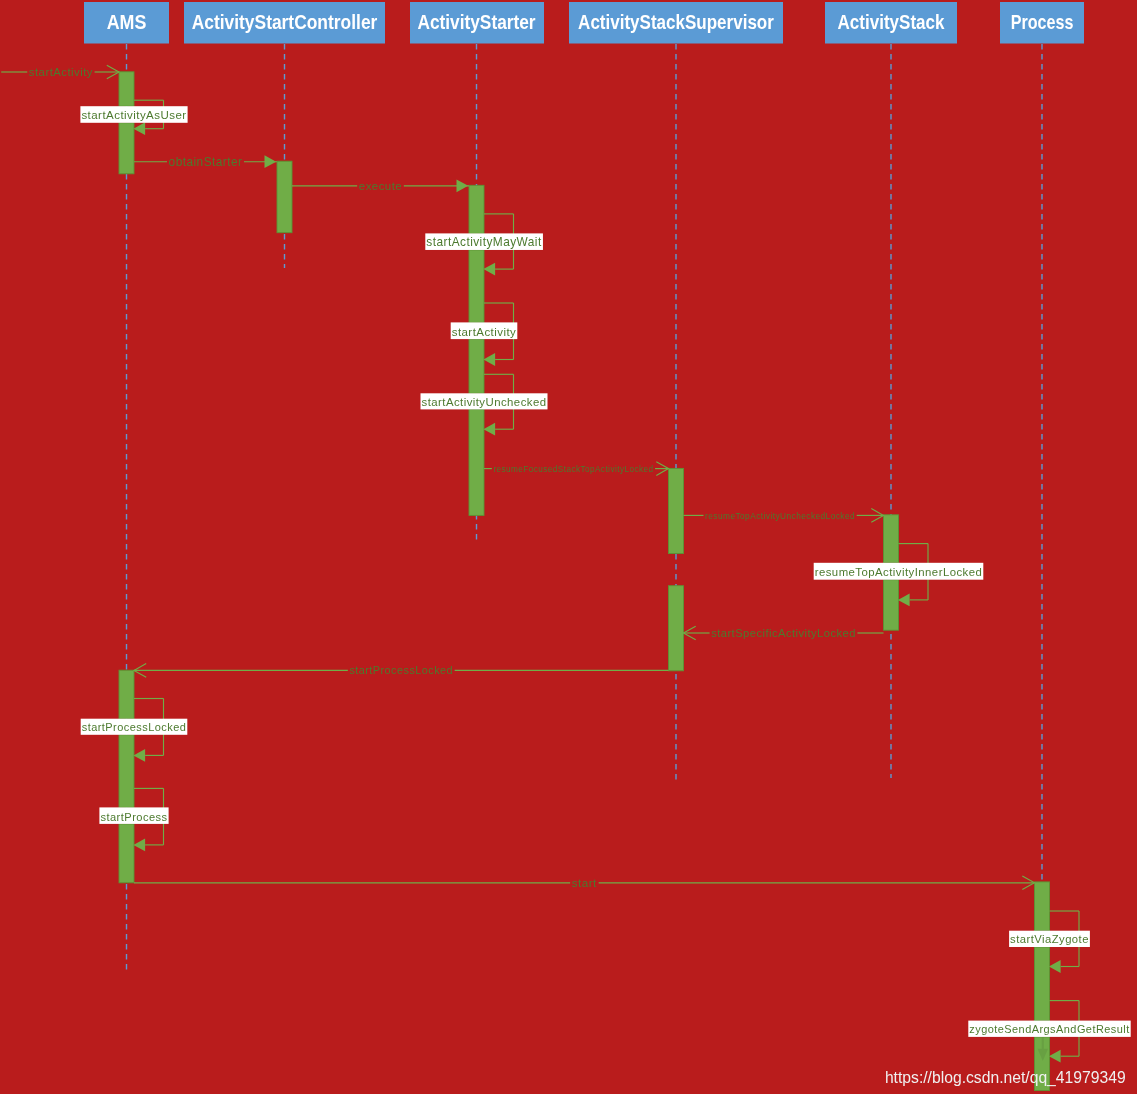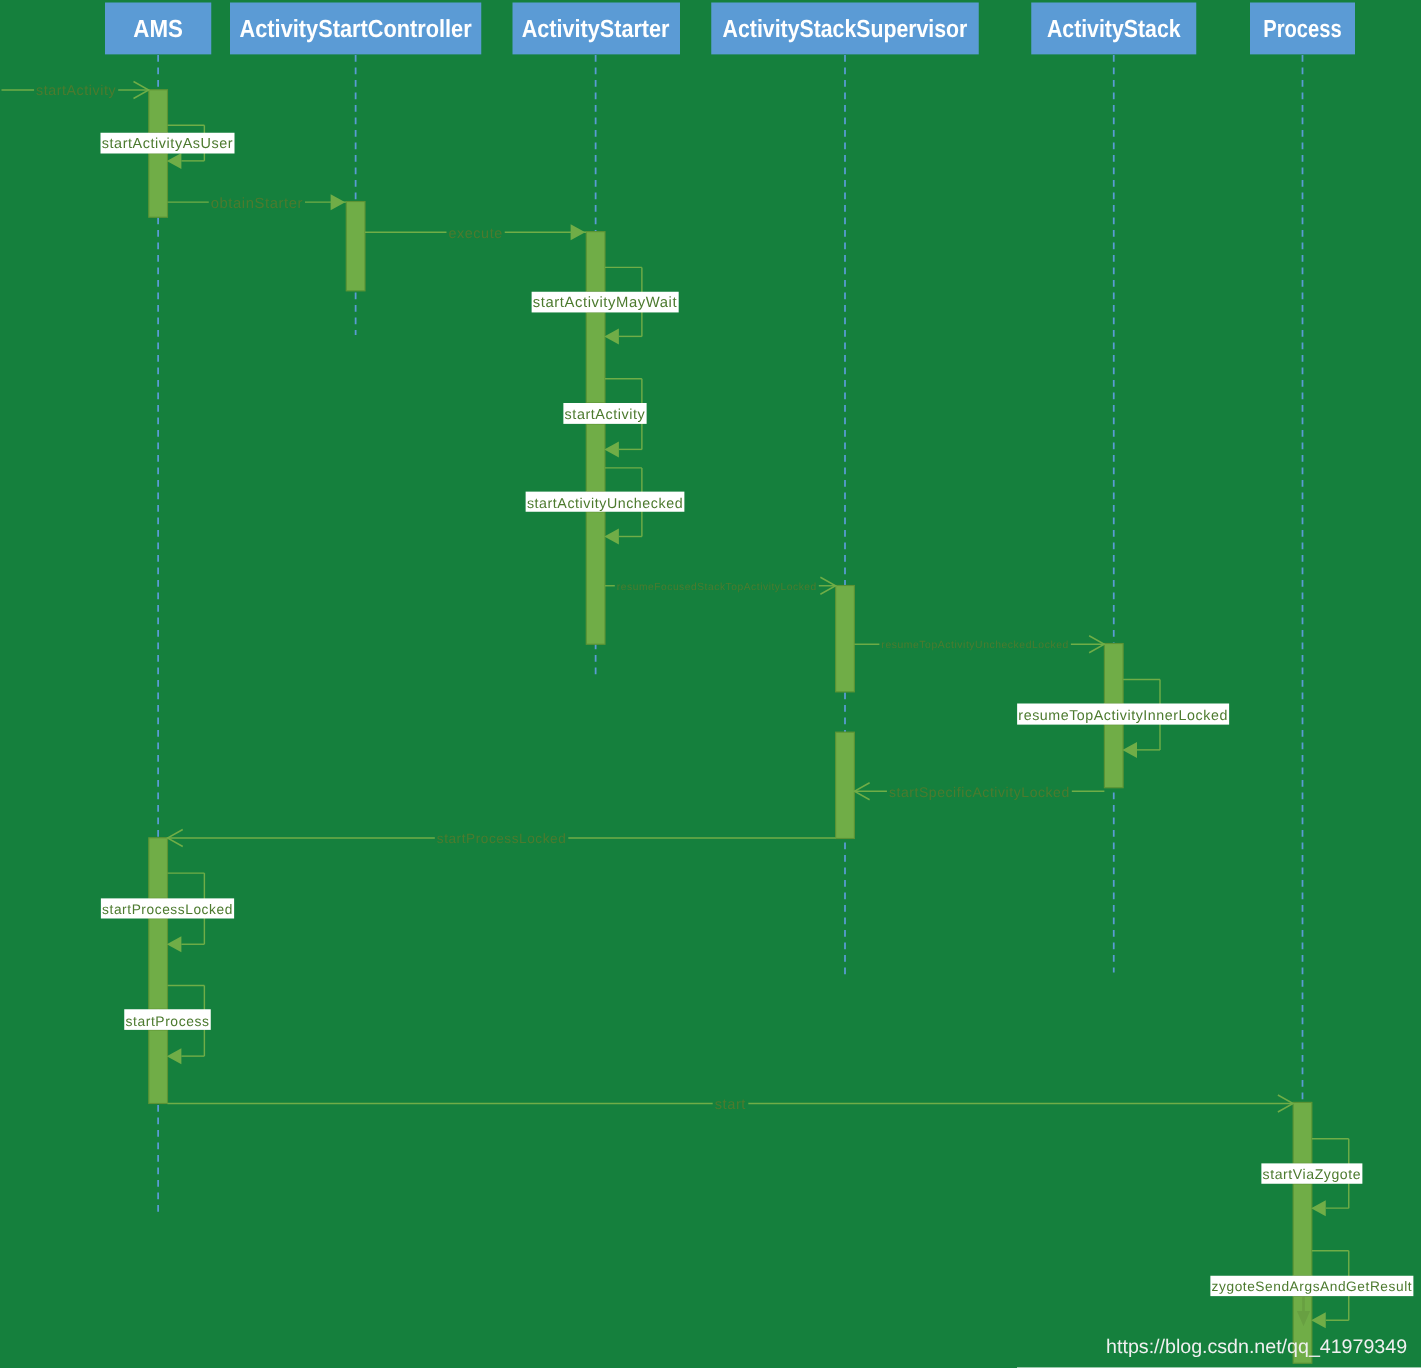--- a/index.html
+++ b/index.html
@@ -1,19 +1,19 @@
 <!DOCTYPE html>
 <html><head>
 <meta charset="utf-8">
 <title>Activity start sequence diagram</title>
 <style>
   html,body{margin:0;padding:0;background:#fff;}
   body{width:1137px;height:1094px;overflow:hidden;
        font-family:"Liberation Sans",sans-serif;}
-  #stage{position:relative;width:1137px;height:1094px;background:#15803d;}
+  #stage{position:relative;width:1137px;height:1094px;background:#b91c1c;}
   svg#svg{position:absolute;left:0;top:0;width:1137px;height:1094px;display:block;}
   .hdr-label{font-weight:bold;fill:#ffffff;font-size:19.8px;letter-spacing:0px;
              text-anchor:middle;font-family:"Liberation Sans",sans-serif;}
   .msg-label{fill:#4C7A2E;font-size:11.5px;letter-spacing:0.45px;text-anchor:middle;
              font-family:"Liberation Sans",sans-serif;}
   .wm-label{fill:#f0f0f0;font-size:17.5px;text-anchor:start;
             font-family:"Liberation Sans",sans-serif;}
 </style>
 </head>
 <body>

